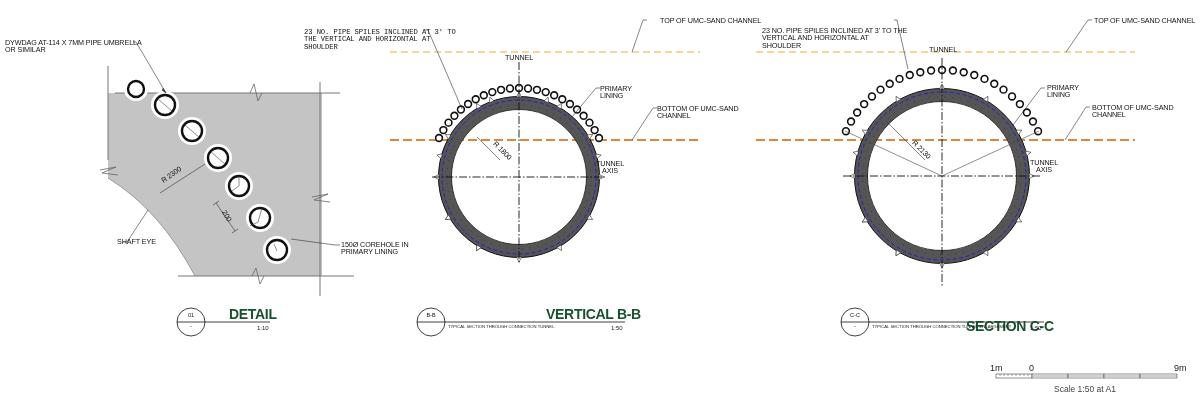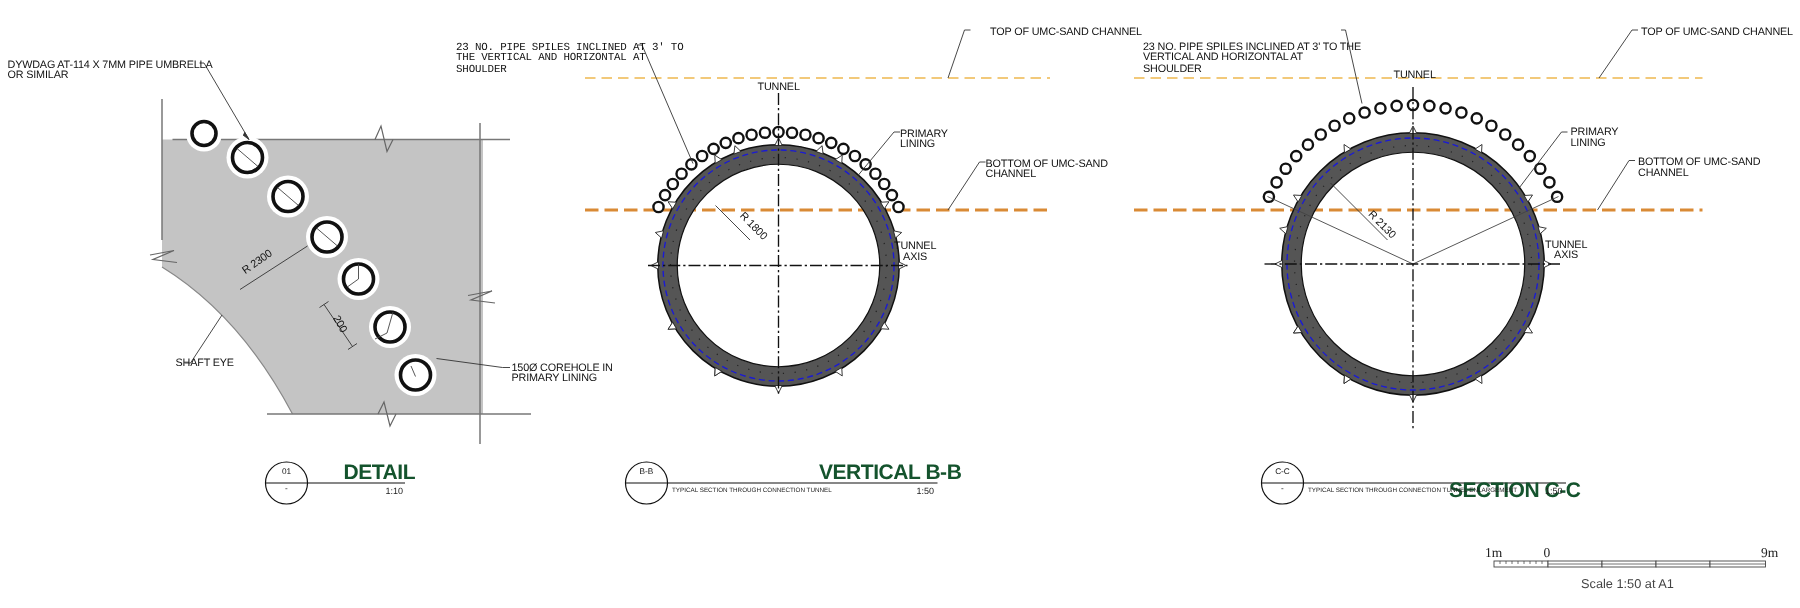--- a/index.html
+++ b/index.html
@@ -3,21 +3,21 @@
 <meta charset="utf-8">
 <style>
   html, body { margin:0; padding:0; background:#ffffff; }
   body { width:1200px; height:405px; position:relative; overflow:hidden; font-family:"Liberation Sans", sans-serif; }
   #canvas { position:absolute; left:0; top:0; width:1200px; height:405px; }
   .lbl { position:absolute; font-family:"Liberation Sans", sans-serif; font-size:7.2px; line-height:7.4px; color:#111; text-transform:uppercase; white-space:pre-line; letter-spacing:-0.1px; }
   .title { position:absolute; font-family:"Liberation Sans", sans-serif; font-size:14px; color:#14532d; letter-spacing:-0.3px;font-weight:bold; }
   .sub { position:absolute; font-family:"Liberation Sans", sans-serif; font-size:4.2px; color:#222; text-transform:uppercase; white-space:nowrap; }
   .scl { position:absolute; font-family:"Liberation Sans", sans-serif; font-size:6px; color:#222; }
   .bub { position:absolute; font-family:"Liberation Sans", sans-serif; font-size:5.5px; color:#111; text-align:center; width:20px; }
-  .sb { position:absolute; font-family:Liberation Serif, serif; font-size:9px; color:#222; }
+  .sb { position:absolute; font-family:Liberation Sans, sans-serif; font-size:9px; color:#222; }
   .sbcap { position:absolute; font-family:Liberation Sans, sans-serif; font-size:8.5px; color:#444; }
 </style>
 </head>
 <body>
 
 <svg id="canvas" width="1200" height="405" viewBox="0 0 1200 405" xmlns="http://www.w3.org/2000/svg">
 
   <g>
     <path d="M108,93 L322,93 L322,276 L195,276 Q160,210 108,178 Z" fill="#c4c4c4" stroke="none"></path>
     <path d="M108,178 Q160,210 195,276" fill="none" stroke="#888" stroke-width="0.8"></path>

